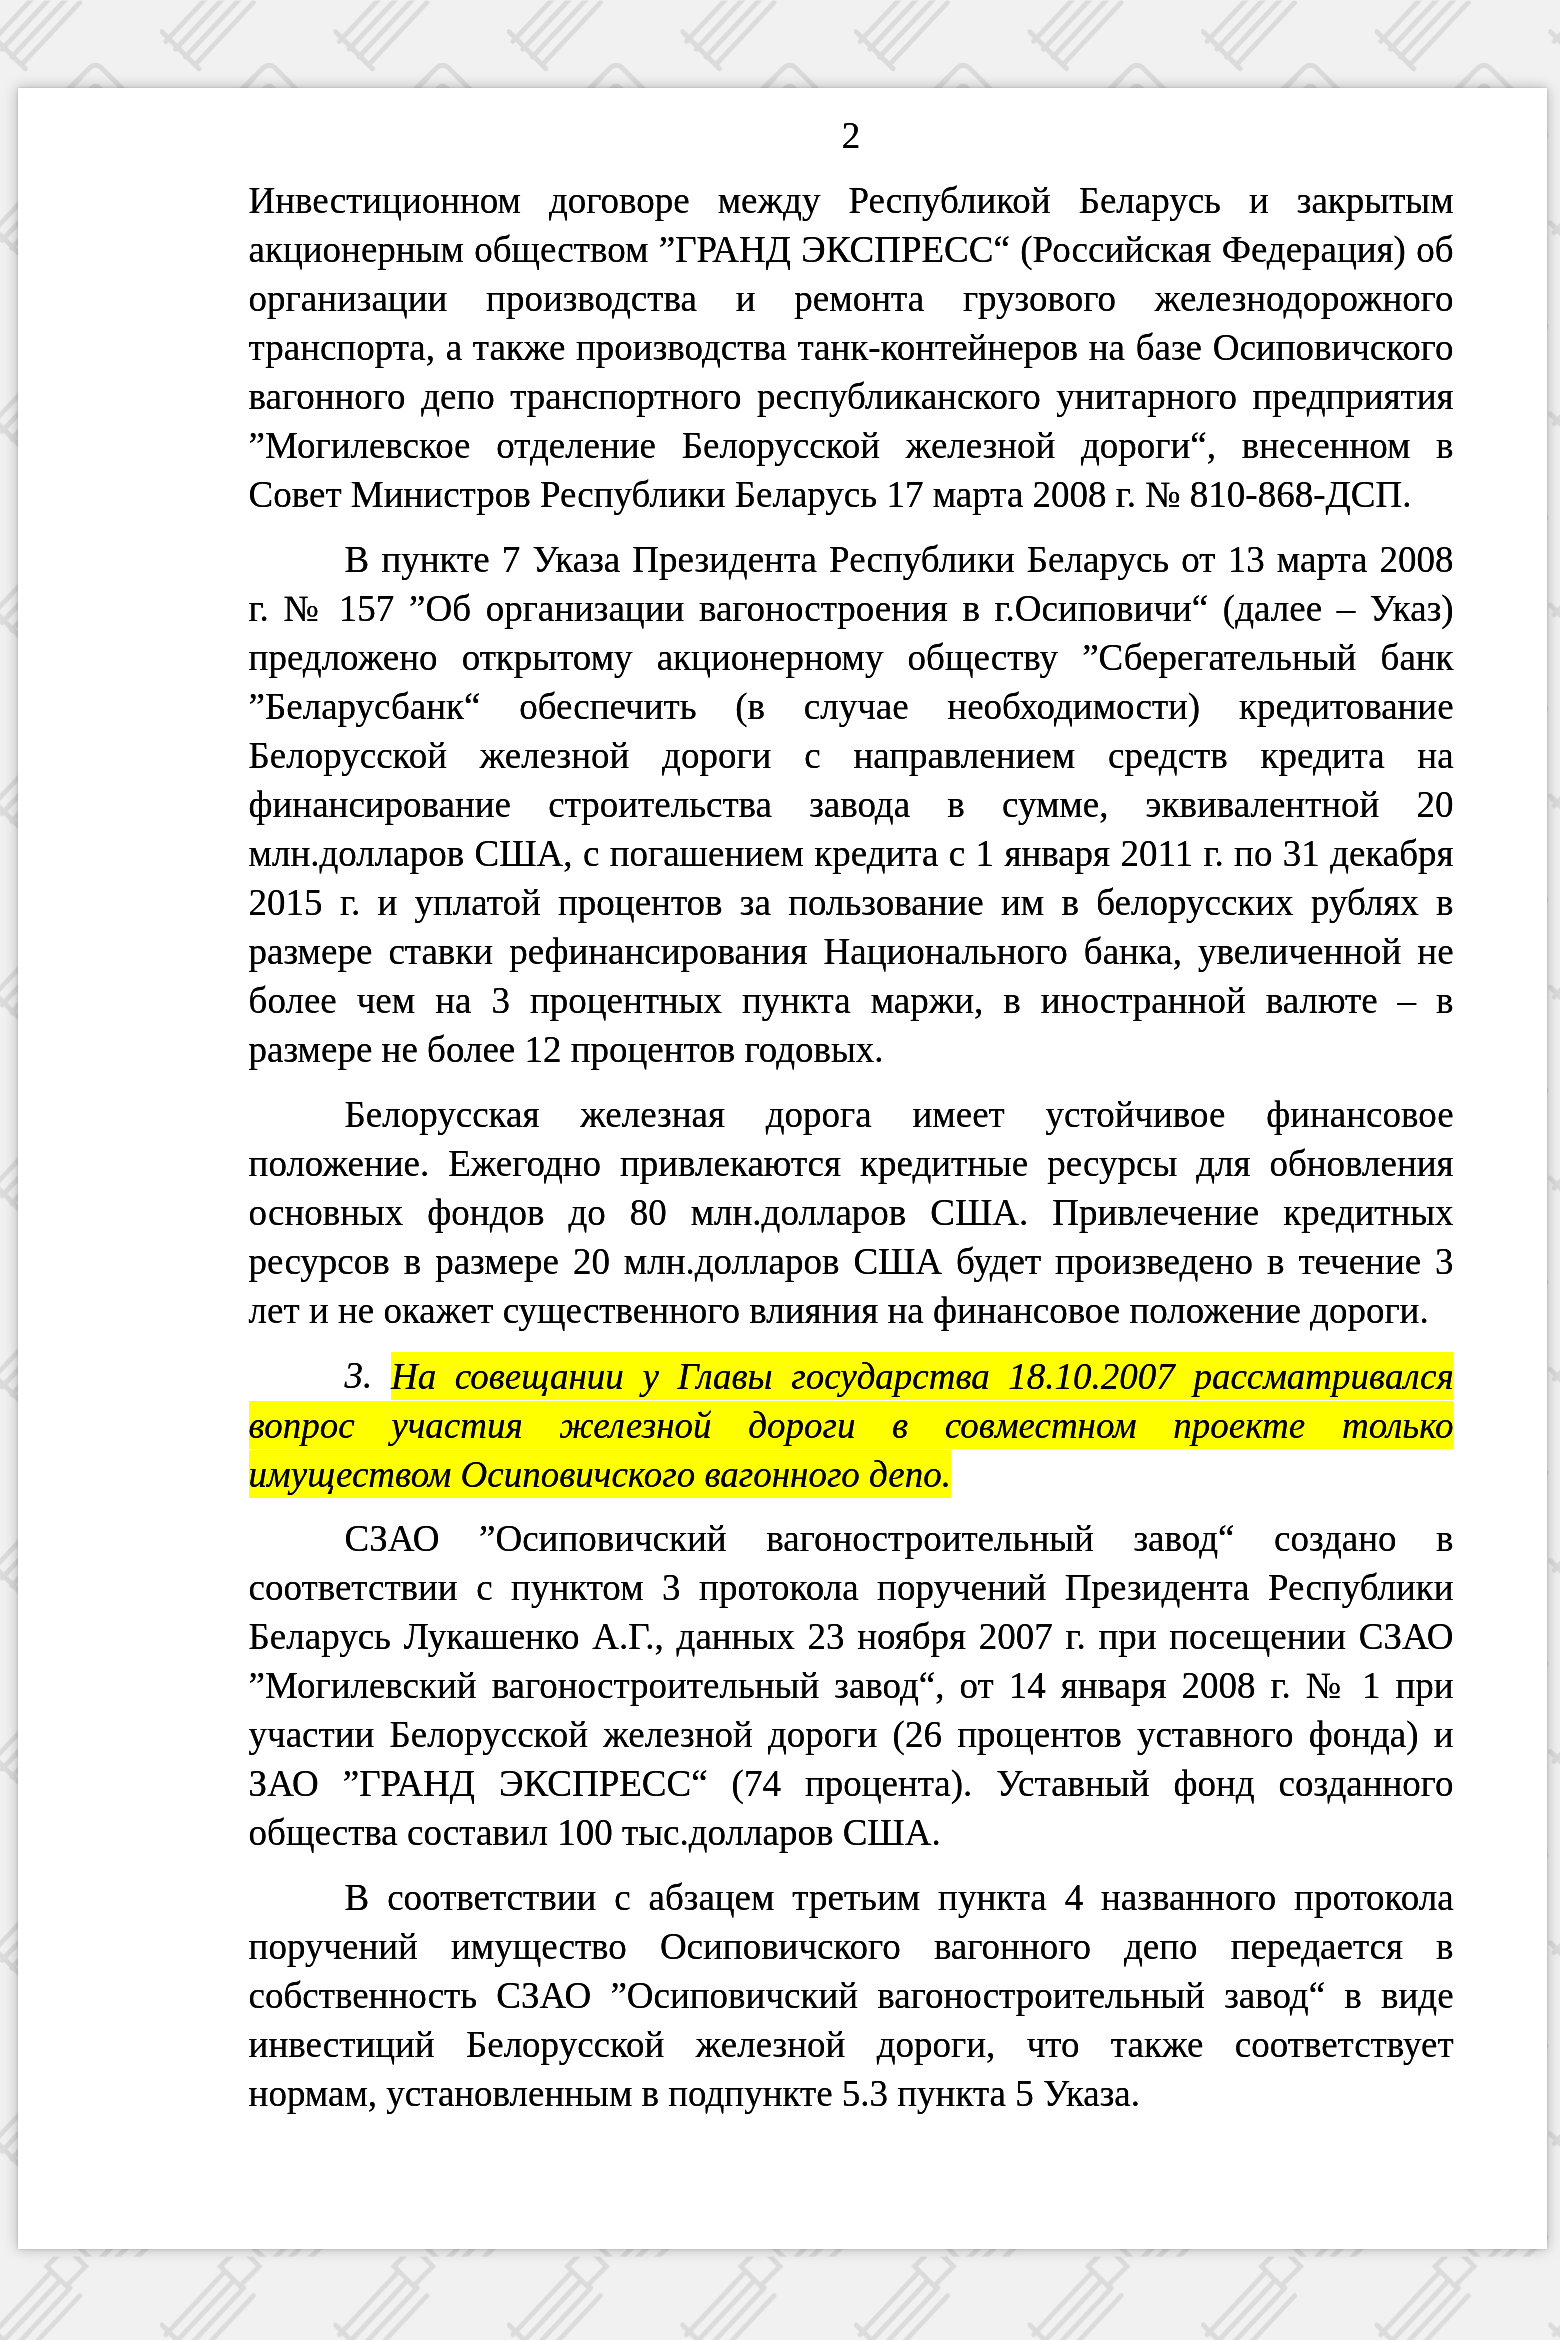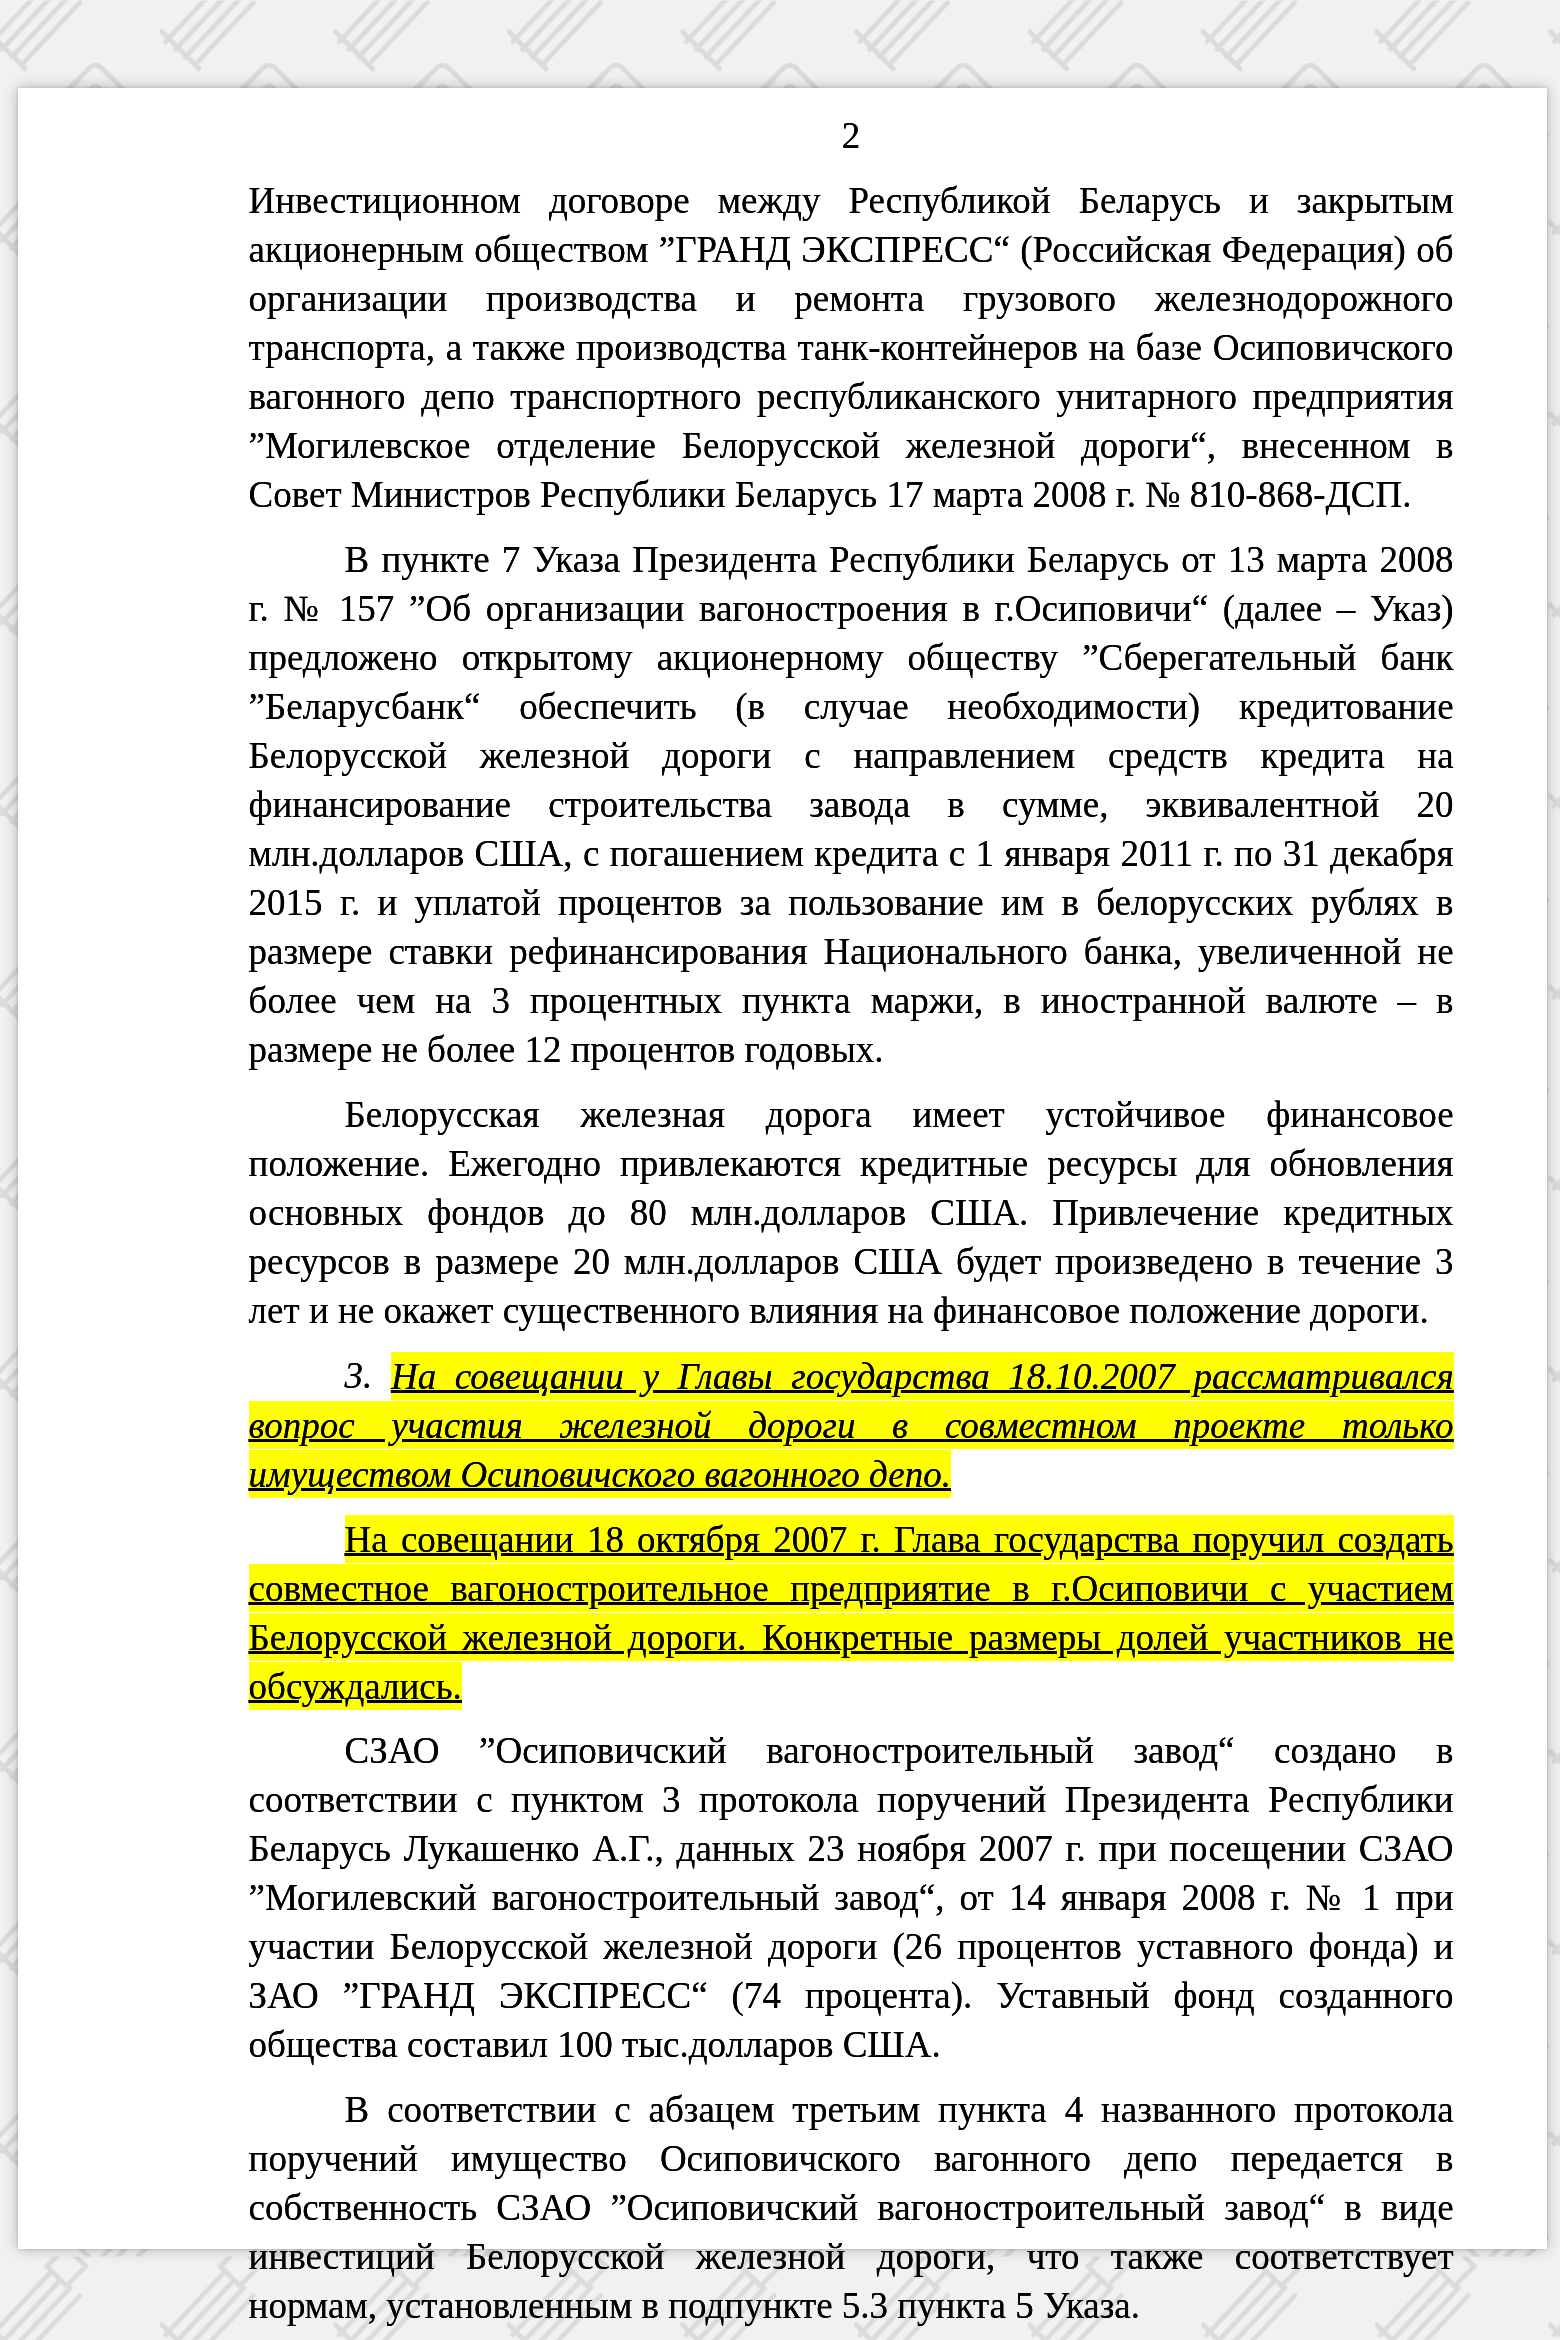--- a/index.html
+++ b/index.html
@@ -39,21 +39,20 @@
     text-align:justify;
   }
   .para.indent{text-indent:96px;}
   .para.italic{font-style:italic;}
   mark{
     color:inherit;
     background:var(--hl,#ffff00);
     padding:3.9px 0;
     -webkit-box-decoration-break:clone;
     box-decoration-break:clone;
-    text-decoration:underline;
   }
 </style>
 </head>
 <body>
 
 <div class="stage">
 
   <svg class="bg" width="1560" height="2341" aria-hidden="true" viewBox="0 0 1600 2400">
     <defs>
       <pattern id="orn" x="-14" y="-38" width="178" height="196" patternUnits="userSpaceOnUse">
@@ -84,21 +83,20 @@
   </svg>
 
   <div class="page">
     <div class="content">
       <div class="page-number">2</div>
       <div>
           <p class="para">Инвестиционном договоре между Республикой Беларусь и закрытым акционерным обществом ”ГРАНД ЭКСПРЕСС“ (Российская Федерация) об организации производства и ремонта грузового железнодорожного транспорта, а также производства танк-контейнеров на базе Осиповичского вагонного депо транспортного республиканского унитарного предприятия ”Могилевское отделение Белорусской железной дороги“, внесенном в Совет Министров Республики Беларусь 17 марта 2008 г. № 810-868-ДСП.</p>
           <p class="para indent">В пункте 7 Указа Президента Республики Беларусь от 13 марта 2008 г. № 157 ”Об организации вагоностроения в г.Осиповичи“ (далее – Указ) предложено открытому акционерному обществу ”Сберегательный банк ”Беларусбанк“ обеспечить (в случае необходимости) кредитование Белорусской железной дороги с направлением средств кредита на финансирование строительства завода  в сумме, эквивалентной 20 млн.долларов США, с погашением кредита с 1 января 2011 г. по 31 декабря 2015 г. и уплатой процентов за пользование им в белорусских рублях в размере ставки рефинансирования Национального банка, увеличенной не более чем на 3 процентных пункта маржи, в иностранной валюте – в размере не более 12 процентов годовых.</p>
           <p class="para indent">Белорусская железная дорога имеет устойчивое финансовое положение. Ежегодно привлекаются кредитные ресурсы для обновления основных фондов до 80 млн.долларов США. Привлечение кредитных ресурсов в размере 20 млн.долларов США будет произведено в течение 3 лет и не окажет существенного влияния на финансовое положение дороги.</p>
           <p class="para indent italic"><span>3. </span><mark>На совещании у Главы государства 18.10.2007 рассматривался вопрос участия железной дороги в совместном проекте только имуществом Осиповичского вагонного депо.</mark></p>
-          <p class="para indent"><mark>На совещании 18 октября 2007 г. Глава государства поручил создать совместное вагоностроительное предприятие в г.Осиповичи с участием Белорусской железной дороги. Конкретные размеры долей участников не обсуждались.</mark></p>
           <p class="para indent">СЗАО ”Осиповичский вагоностроительный завод“ создано в соответствии с пунктом 3 протокола поручений Президента Республики Беларусь Лукашенко А.Г., данных 23 ноября 2007 г. при посещении СЗАО ”Могилевский вагоностроительный завод“, от 14 января 2008 г. № 1 при участии Белорусской железной дороги (26 процентов уставного фонда) и ЗАО ”ГРАНД ЭКСПРЕСС“ (74 процента). Уставный фонд созданного общества составил 100 тыс.долларов США.</p>
           <p class="para indent">В соответствии с абзацем третьим пункта 4 названного протокола поручений имущество Осиповичского вагонного депо передается в собственность СЗАО ”Осиповичский вагоностроительный завод“ в виде инвестиций Белорусской железной дороги, что также соответствует нормам, установленным в подпункте 5.3 пункта 5 Указа.</p>
         </div>
     </div>
   </div>
 
 </div>
 
 
 </body></html>

